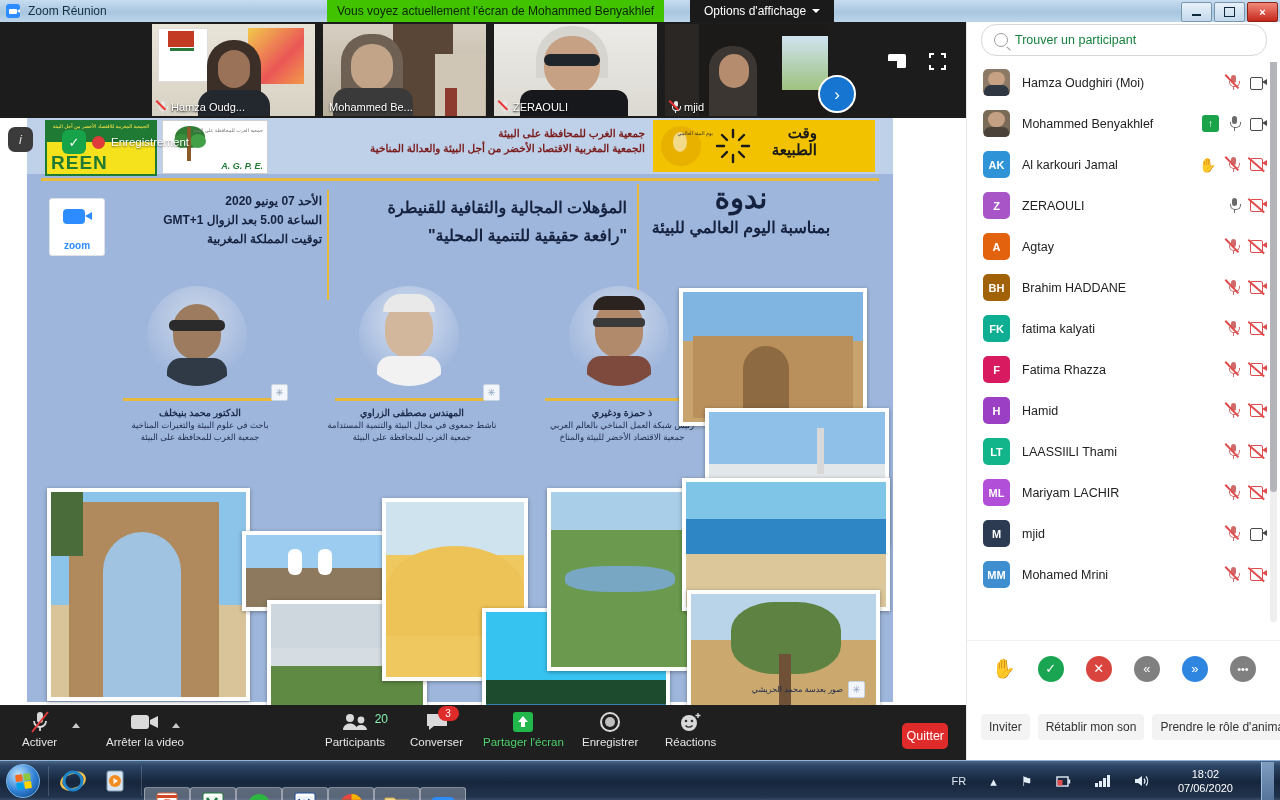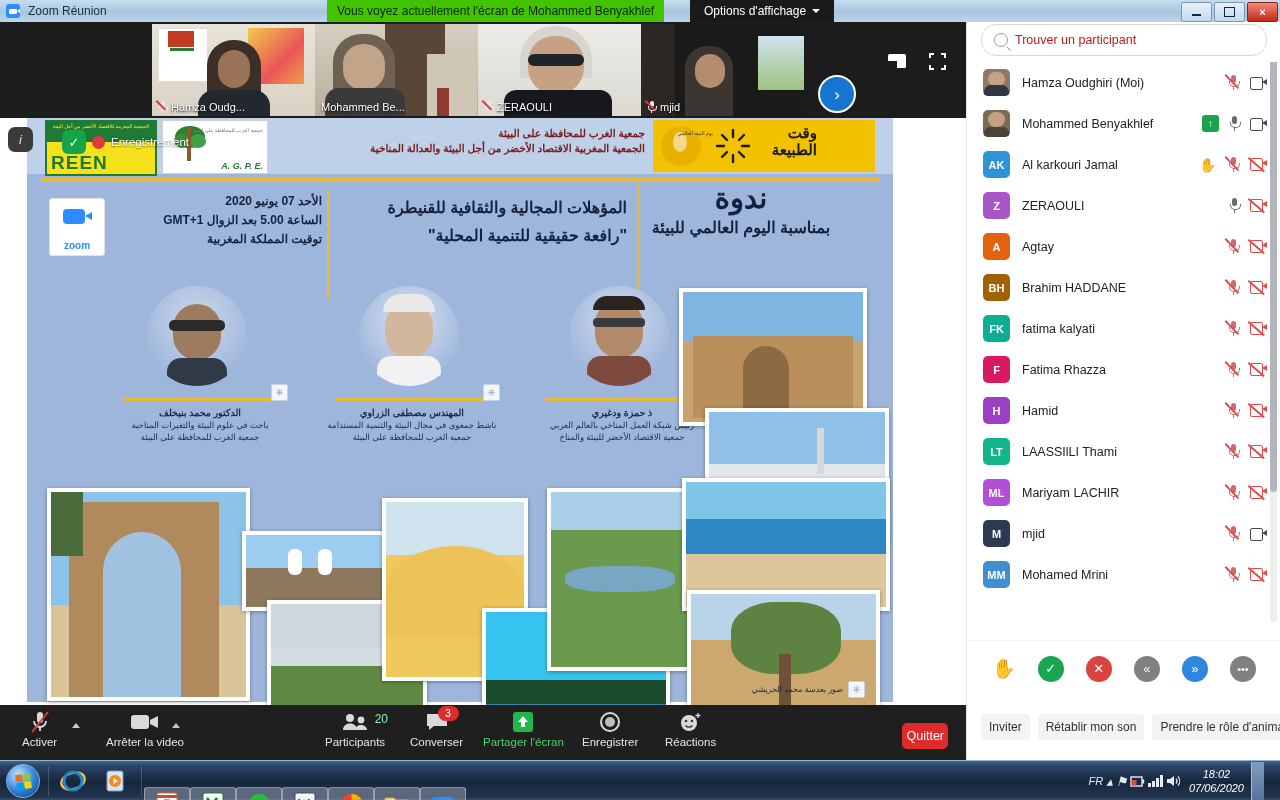--- a/index.html
+++ b/index.html
@@ -39,21 +39,21 @@
     background:linear-gradient(to bottom,#e7f1fa,#c3d9ec);display:flex;align-items:center;justify-content:center;
     font-size:11px;color:#10283c;}
   .wbtn.close{background:linear-gradient(to bottom,#f08a7a,#c5281c);border-color:#8d2218;color:#fff;font-weight:bold;}
   .wbtn .min{width:9px;height:2px;background:#10283c;margin-top:6px;}
   .wbtn .max{width:9px;height:8px;border:1px solid #10283c;}
 
   
   .filmstrip{
     position:absolute;left:0;top:22px;width:966px;height:96px;background:#1c1c1c;
   }
-  .thumbs{position:absolute;left:152px;top:2px;display:flex;gap:0;}
+  .thumbs{position:absolute;left:152px;top:2px;display:flex;gap:8px;}
   .thumb{width:163px;height:92px;position:relative;overflow:hidden;background:#2b2b2b;}
   .thumb.active{outline:2px solid #8fd14f;outline-offset:-2px;}
   .thumb .scene{position:absolute;inset:0;}
   .thumb .name{
     position:absolute;left:0;bottom:0;height:18px;display:flex;align-items:center;gap:4px;
     padding:0 6px;color:#fff;font-size:11px;text-shadow:0 1px 2px #000;white-space:nowrap;
     max-width:100%;overflow:hidden;
   }
   .micx{width:9px;height:12px;position:relative;flex:none;}
   .micx .body{position:absolute;left:2.5px;top:0;width:4px;height:6px;border-radius:2px;background:#e8e8e8;}
@@ -137,21 +137,21 @@
      padding:6px 4px;border-radius:5px;}
   .share-green{color:#4ad16a;}
 
   
   .panel{position:absolute;left:966px;top:22px;width:314px;height:738px;background:#fff;border-left:1px solid #e6e6e6;}
   .panel-hd{position:relative;height:40px;display:flex;align-items:center;justify-content:center;}
   .panel-hd .ttl{font-size:13.5px;font-weight:bold;color:#1b1b1b;}
   .panel-hd .chev2{position:absolute;left:14px;top:14px;width:0;height:0;
      border-left:5px solid transparent;border-right:5px solid transparent;border-top:6px solid #6b6b6b;}
   .search{margin:2px 14px 6px;height:30px;border:1px solid #d8d8d8;border-radius:15px;display:flex;align-items:center;gap:7px;padding:0 12px;}
-  .search .ph{font-size:12.5px;color:#b91c1c;}
+  .search .ph{font-size:12.5px;color:#15803d;}
   .mag{width:12px;height:12px;border:1.4px solid #9b9b9b;border-radius:50%;position:relative;flex:none;}
   .mag:after{content:"";position:absolute;right:-4px;bottom:-3px;width:5px;height:1.4px;background:#9b9b9b;transform:rotate(45deg);}
   .plist{position:relative;height:564px;overflow:hidden;}
   .prow{height:41px;display:flex;align-items:center;padding:0 14px 0 16px;gap:12px;}
   .av{width:27px;height:27px;border-radius:5px;color:#fff;font-size:11px;font-weight:bold;
      display:flex;align-items:center;justify-content:center;flex:none;overflow:hidden;position:relative;}
   .pname{font-size:12.5px;color:#222;flex:1;white-space:nowrap;overflow:hidden;}
   .picons{display:flex;align-items:center;gap:10px;}
   .hostbadge{width:17px;height:17px;border-radius:3px;background:#1aa34a;display:flex;align-items:center;justify-content:center;color:#fff;font-size:10px;}
   .handico{font-size:14px;line-height:1;color:#2f6fd0;}
@@ -184,21 +184,21 @@
     border-top:1px solid #8db4dd;display:flex;align-items:center;}
   .startorb{width:46px;height:38px;display:flex;align-items:center;justify-content:center;}
   .orb{width:32px;height:32px;border-radius:50%;
     background:radial-gradient(circle at 35% 30%,#bfe4ff,#2f7fd4 55%,#0a3f78);
     border:1px solid #79b4e8;display:flex;align-items:center;justify-content:center;}
   .orb .flag{width:15px;height:15px;display:grid;grid-template-columns:1fr 1fr;grid-template-rows:1fr 1fr;gap:1.5px;transform:rotate(-8deg);}
   .orb .flag i{display:block;border-radius:1px;}
   .tb-sep{width:1px;height:30px;background:rgba(255,255,255,.18);margin:0 2px;}
   .tbitem{width:44px;height:34px;border-radius:3px;display:flex;align-items:center;justify-content:center;position:relative;}
   .tbitem.frame{background:linear-gradient(to bottom,rgba(255,255,255,.30),rgba(255,255,255,.10));border:1px solid rgba(255,255,255,.38);margin-top:48px;}
-  .tray{position:absolute;right:0;top:0;height:40px;display:flex;align-items:center;gap:3px;padding-right:16px;font-style:italic;}
+  .tray{position:absolute;right:0;top:0;height:40px;display:flex;align-items:center;gap:24px;padding-right:6px;}
   .tray .lang{font-size:11px;color:#dfe9f5;}
   .tray .ic{color:#e3edf8;font-size:13px;display:flex;align-items:center;}
   .clock{color:#fff;font-size:11px;line-height:14px;text-align:center;padding:0 4px;}
   .showdesk{width:12px;height:38px;background:linear-gradient(to bottom,#7f9dbf,#56749a);border-left:1px solid #9cc0e4;}
   .bars{display:flex;align-items:flex-end;gap:1.5px;height:12px;}
   .bars i{display:block;width:2.5px;background:#e3edf8;}
 </style>
 </head>
 <body>
 

